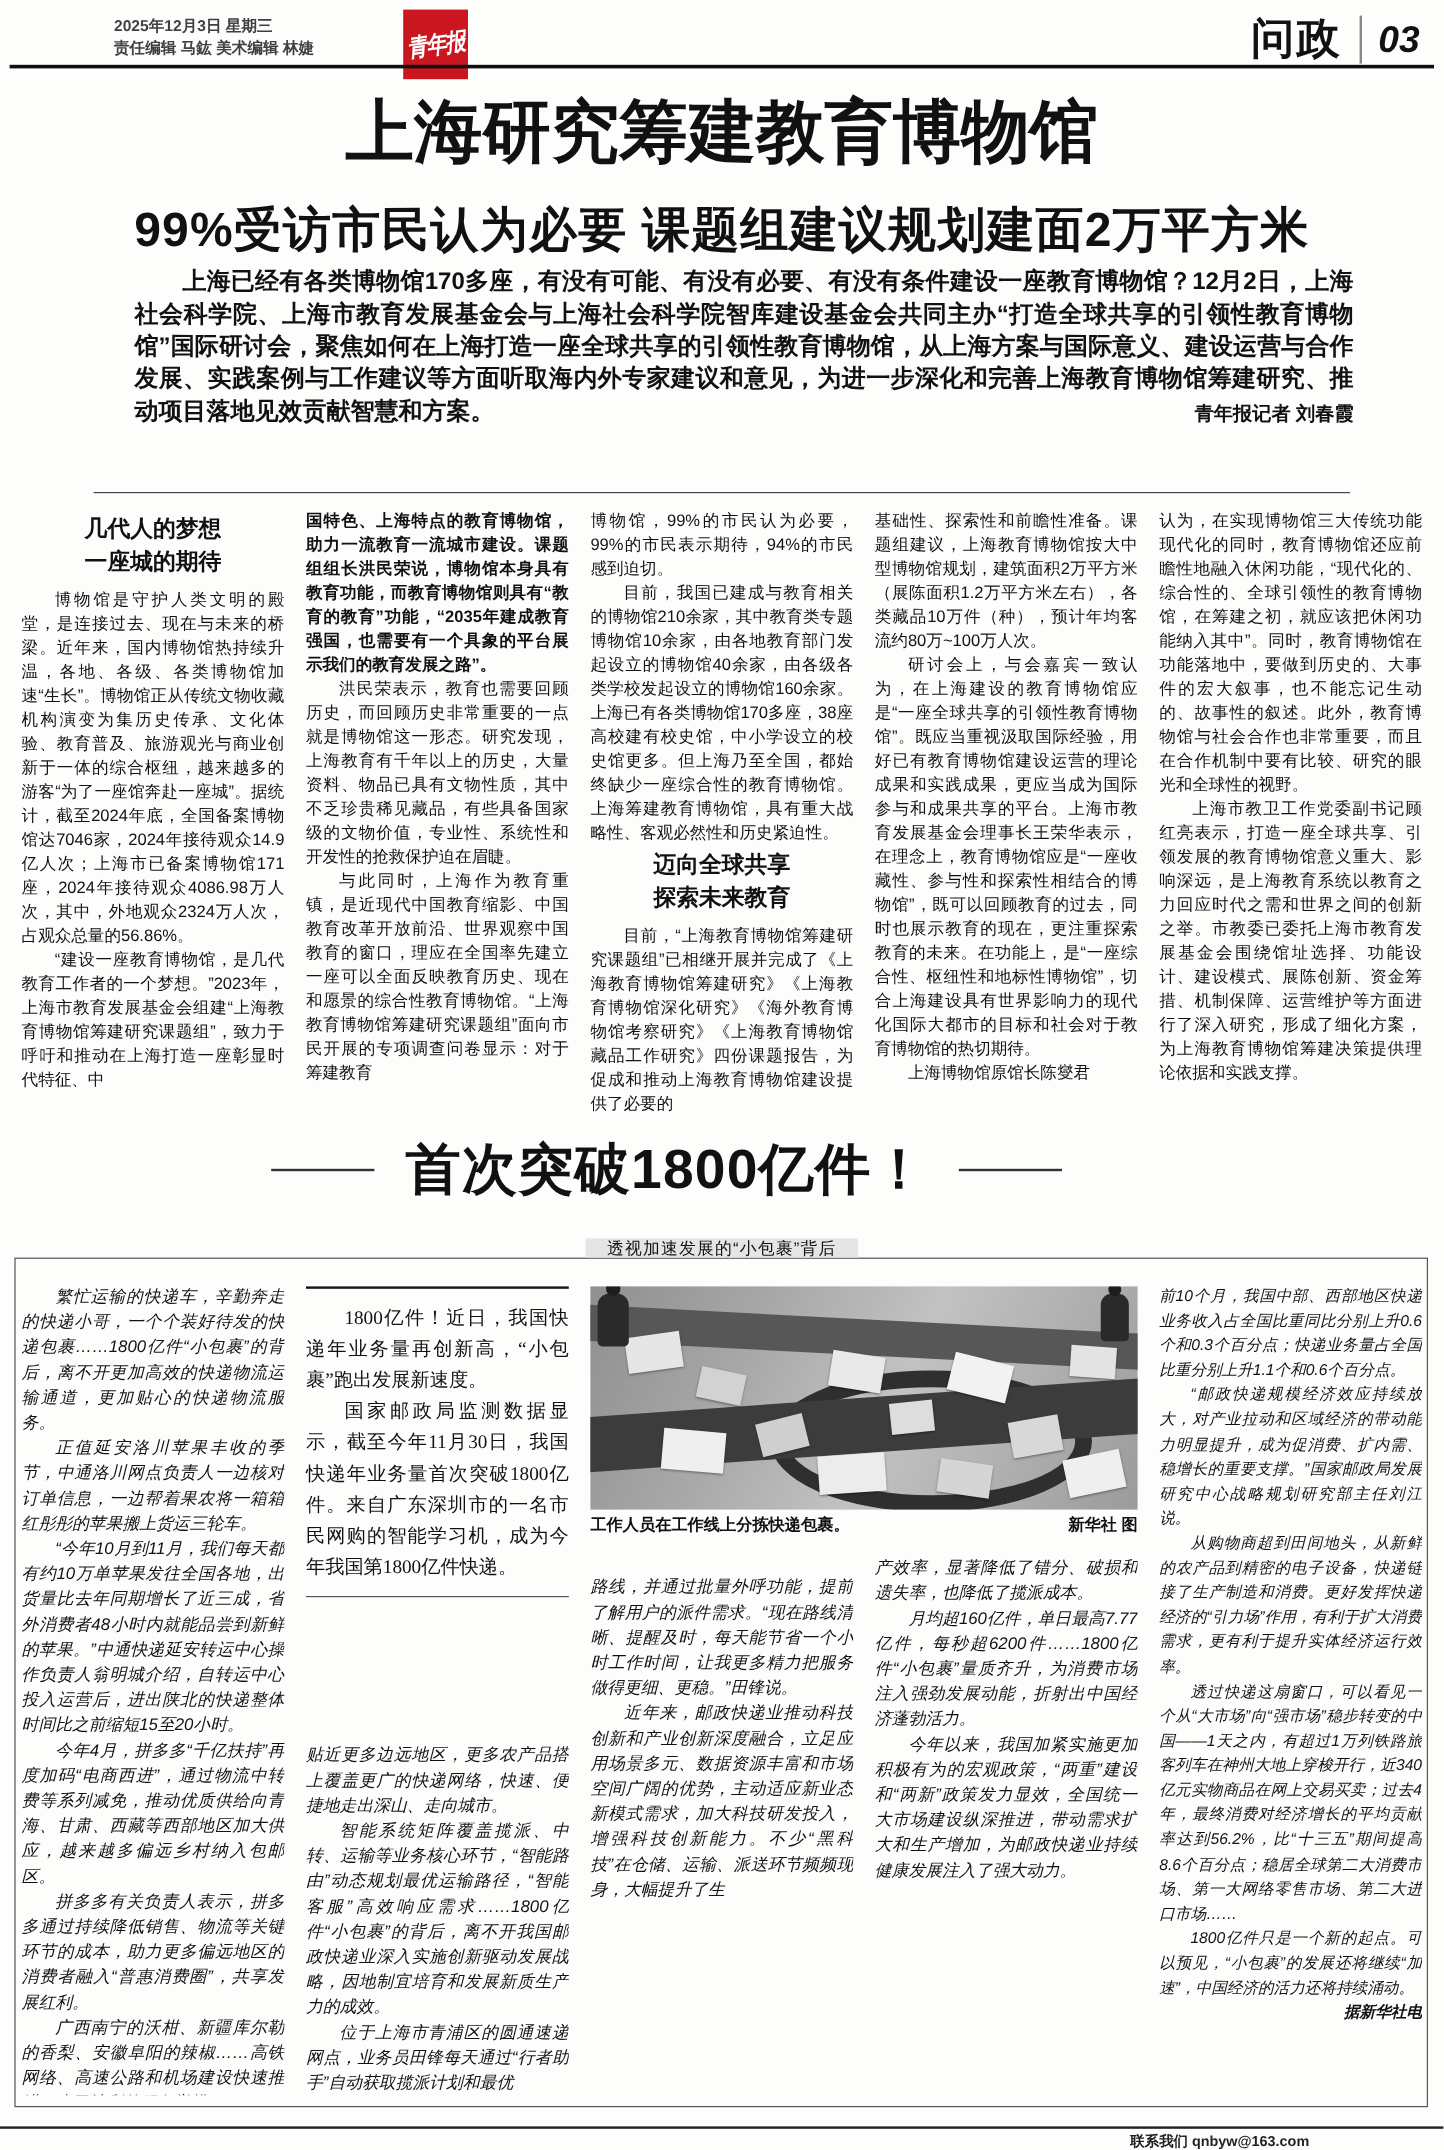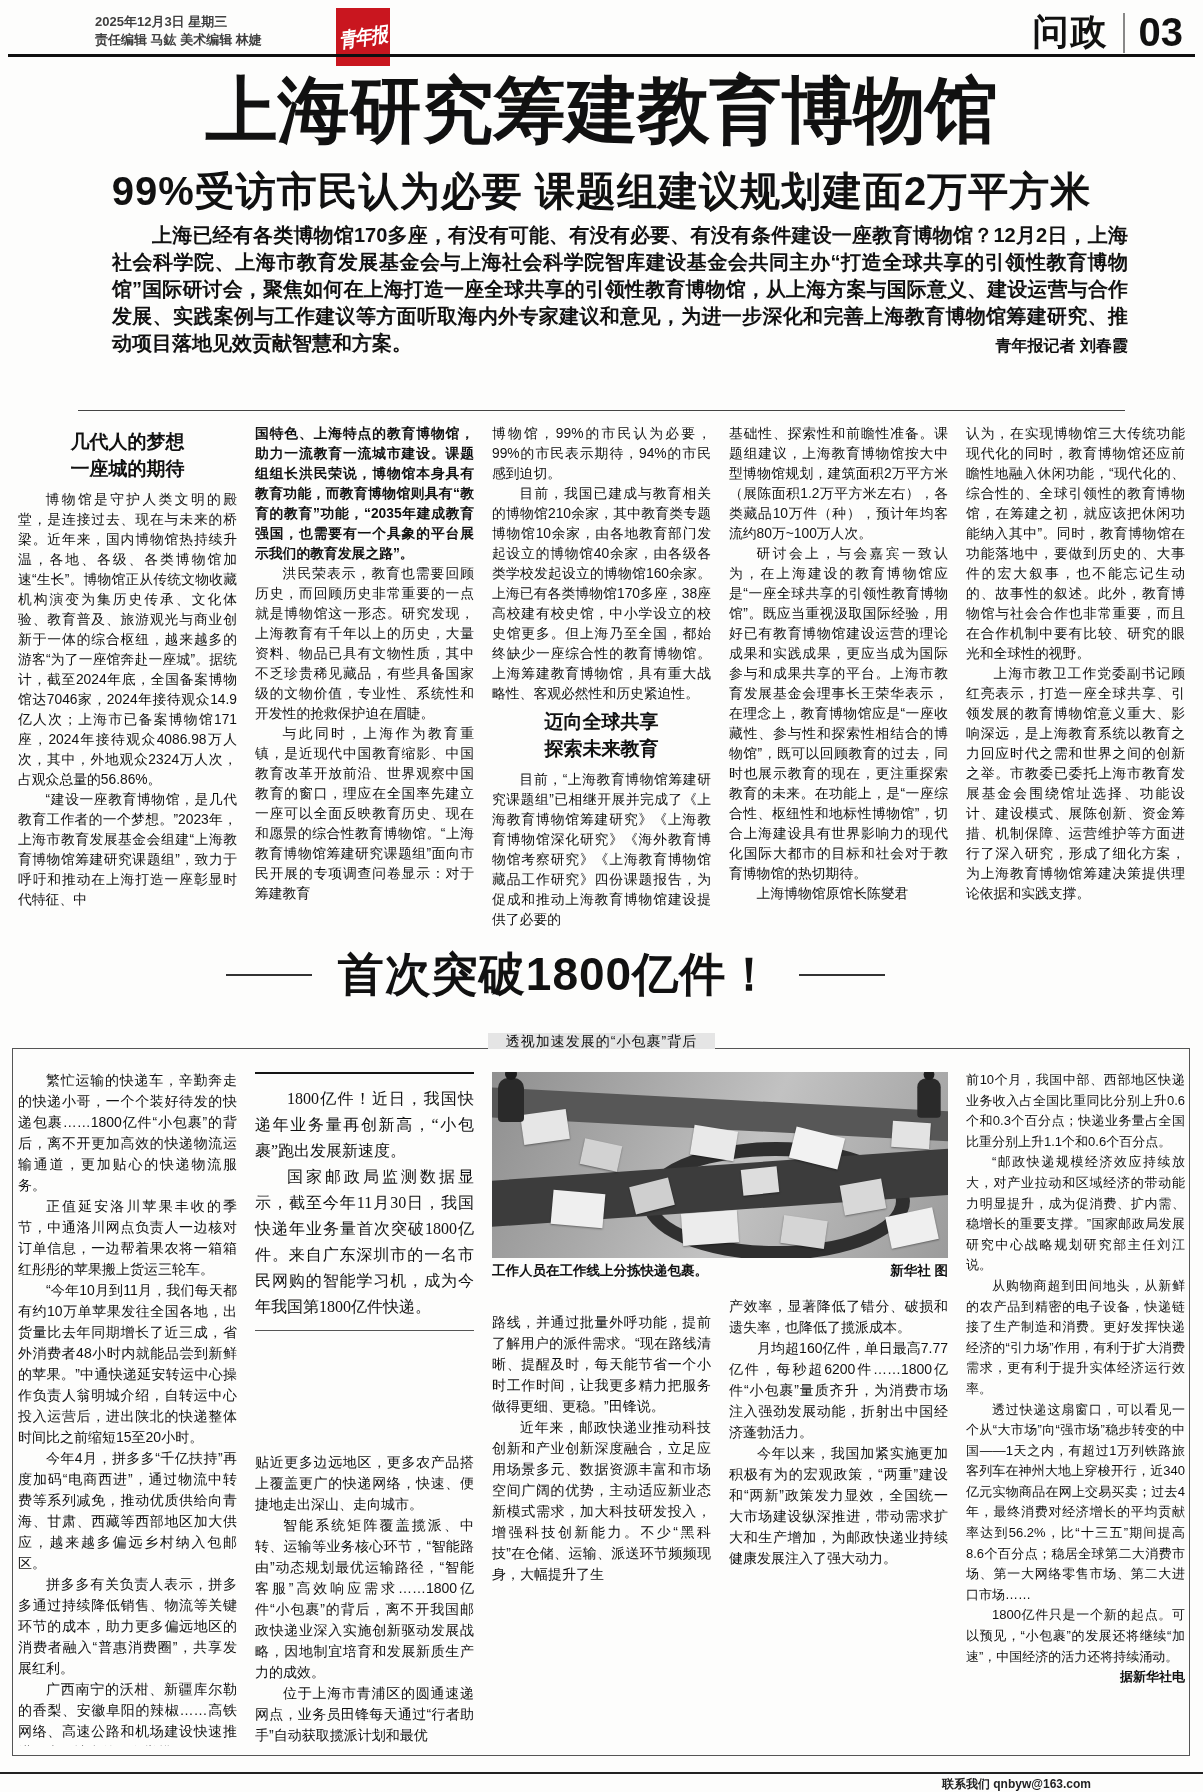--- a/index.html
+++ b/index.html
@@ -7,45 +7,45 @@
        font-family:"Liberation Sans","DejaVu Sans",sans-serif;color:#111;overflow:hidden;}
   .abs{position:absolute;}
   
   .hdr-date{left:95px;top:13px;font-size:13px;font-weight:bold;line-height:18px;color:#404040;text-align:left;white-space:pre-line;}
   .masthead{left:336px;top:8px;width:54px;height:58px;background:#c9161f;color:#fff;
             display:flex;align-items:center;justify-content:center;}
   .masthead span{font-size:17px;font-weight:bold;font-style:italic;transform:rotate(-8deg) scaleY(1.2);letter-spacing:-1px;}
   .hdr-right{right:20px;top:8px;display:flex;align-items:center;}
   .hdr-section{font-size:36px;font-weight:900;letter-spacing:2px;}
   .hdr-divider{width:2px;height:40px;background:#888;margin:0 14px;}
-  .hdr-pageno{font-size:40px;font-weight:bold;}
+  .hdr-pageno{font-size:31px;font-weight:bold;font-style:italic;}
   .top-rule{left:8px;top:54px;width:1187px;height:3px;background:#101010;}
   
-  .h1{left:0;top:62px;width:1203px;text-align:center;font-size:72px;line-height:96px;
+  .h1{left:0;top:62px;width:1203px;text-align:center;font-size:57px;line-height:96px;
       font-weight:900;letter-spacing:0px;}
   .deck1{left:0;top:164px;width:1203px;text-align:center;font-size:40px;font-weight:bold;letter-spacing:1px;}
   .lead{left:112px;top:222px;width:1016px;font-size:20px;line-height:27px;font-weight:bold;
         text-align:justify;}
   .lead p{margin:0;text-indent:2em;}
   .byline{position:absolute;right:0;bottom:-2px;font-size:16px;font-weight:bold;background:#fdfdfc;padding-left:10px;}
   .lead-rule{left:78px;top:410px;width:1047px;height:1px;background:#444;}
   .a1col{top:424px;width:219px;height:521px;overflow:hidden;font-size:13.8px;line-height:20px;
          text-align:justify;}
   .a1col p,.a2col p{margin:0;text-indent:2em;}
   .col-subhead{font-weight:bold;text-align:center;font-size:19px;line-height:27px;white-space:pre-line;
                margin:4px 0 8px 0;text-indent:0;}
   .c1{left:18px;} .c2{left:255px;} .c3{left:492px;} .c4{left:729px;} .c5{left:966px;}
   
   .h2wrap{left:0;top:944px;width:1111px;display:flex;align-items:center;justify-content:center;}
   .h2rule{width:86px;height:2px;background:#333;}
   .h2{font-size:46px;font-weight:900;margin:0 26px;letter-spacing:1px;}
   .deck2{left:0;top:1032px;width:1203px;text-align:center;z-index:3;}
   .deck2 span{background:#e5e5e5;padding:0 18px;font-size:14px;font-weight:normal;letter-spacing:1px;}
   .box2{left:12px;top:1048px;width:1176px;height:706px;border:1px solid #555;background:transparent;z-index:1;}
-  .a2col{width:219px;overflow:hidden;font-size:14px;line-height:21px;text-align:justify;z-index:2;}
+  .a2col{width:219px;overflow:hidden;font-size:14px;line-height:21px;text-align:justify;z-index:2;font-style:italic;}
   .colA{left:18px;top:1070px;height:676px;}
   .inset{left:255px;top:1072px;width:219px;border-top:2px solid #151515;border-bottom:1px solid #555;
          padding:12px 0 10px 0;font-family:"Liberation Serif","DejaVu Serif",serif;
          font-size:16px;line-height:26px;text-align:justify;z-index:2;}
   .inset p{margin:0;text-indent:2em;}
   .colB{left:255px;top:1452px;height:296px;}
   .colC{left:492px;top:1296px;height:452px;margin-top:16px;}
   .colD{left:729px;top:1296px;height:452px;}
   .colF{left:966px;top:1070px;height:678px;font-size:13px;line-height:20.6px;}
   .signoff{text-align:right;font-weight:bold;text-indent:0 !important;}

